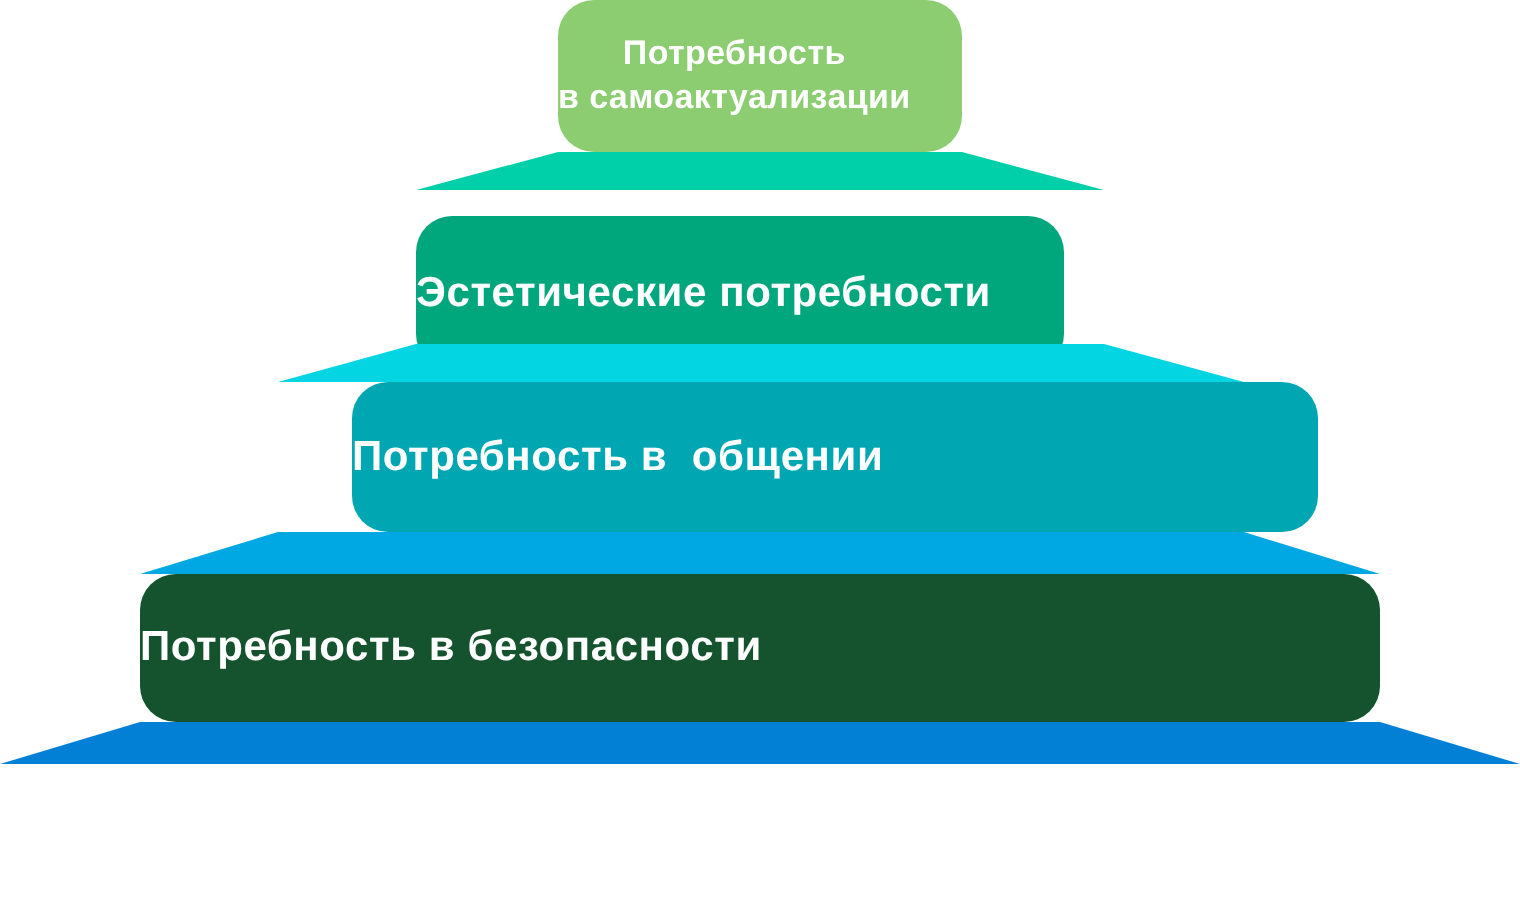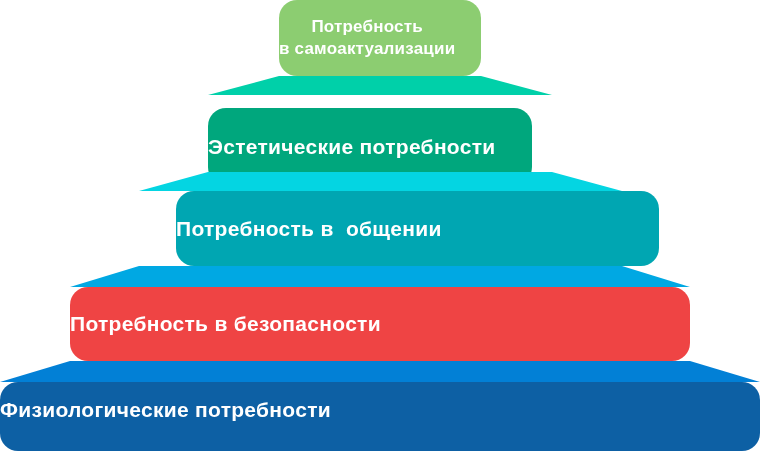--- a/index.html
+++ b/index.html
@@ -66,22 +66,19 @@
   <div class="face front l2-front" style="background: rgb(0, 167, 125);">
     <div class="label" style="color: rgb(255, 255, 255);">Эстетические потребности</div>
   </div>
 
   <div class="face l3-top" style="background: rgb(4, 213, 226);"></div>
   <div class="face front l3-front" style="background: rgb(0, 166, 178);">
     <div class="label" style="color: rgb(255, 255, 255);">Потребность в  общении</div>
   </div>
 
   <div class="face l4-top" style="background: rgb(0, 168, 227);"></div>
-  <div class="face front l4-front" style="background: #ef4444;">
+  <div class="face front l4-front" style="background: #14532d;">
     <div class="label" style="color: rgb(255, 255, 255);">Потребность в безопасности</div>
   </div>
 
   <div class="face l5-top" style="background: rgb(2, 128, 214);"></div>
-  <div class="face front l5-front" style="background: rgb(13, 96, 164);">
-    <div class="label" style="color: rgb(255, 255, 255);">Физиологические потребности</div>
-  </div>
 
 </div>
 
 </body></html>

